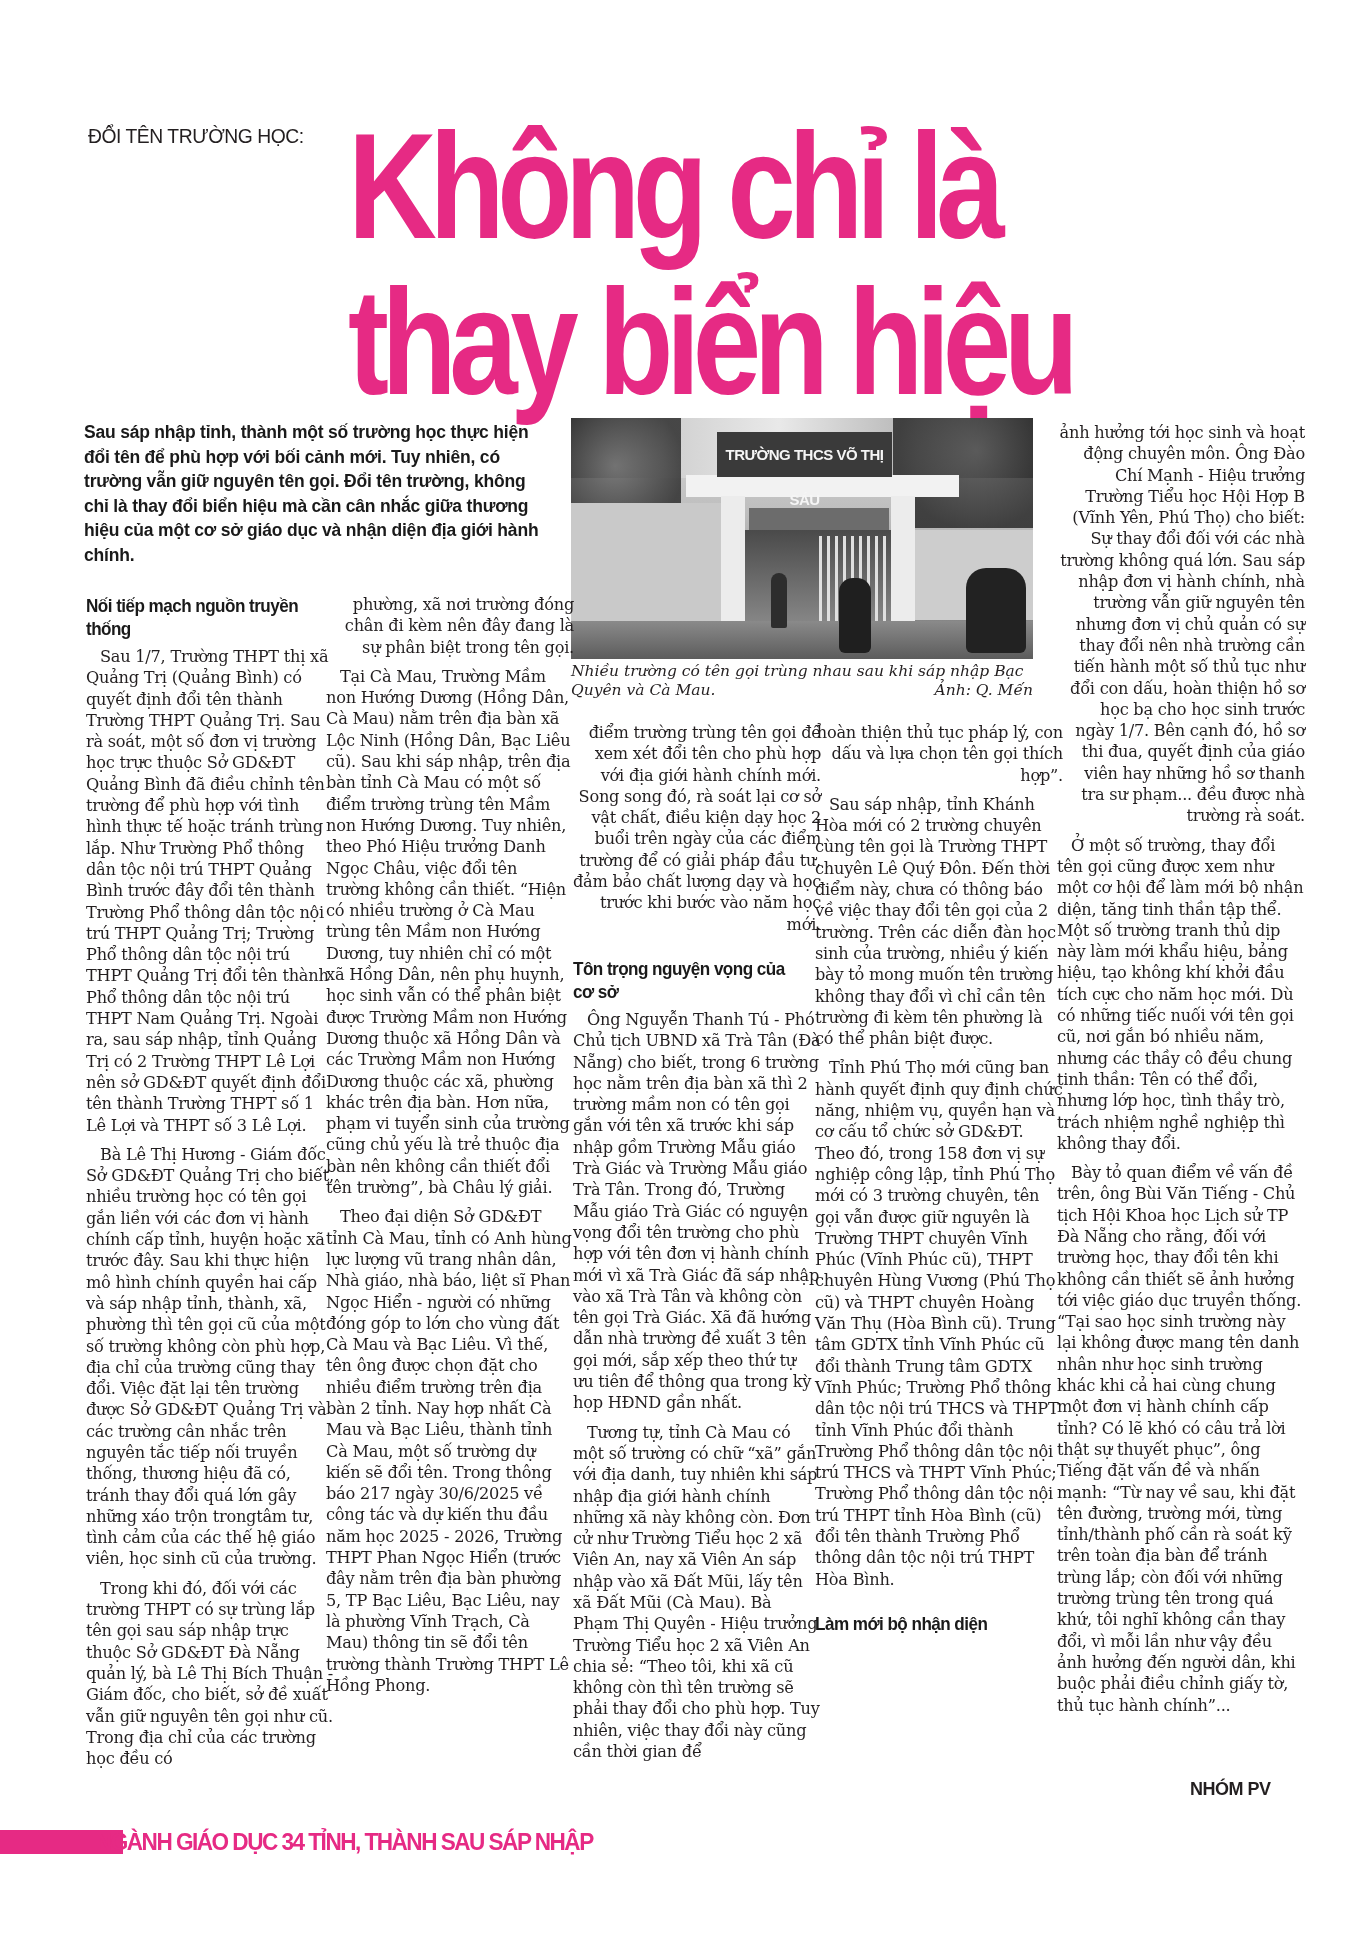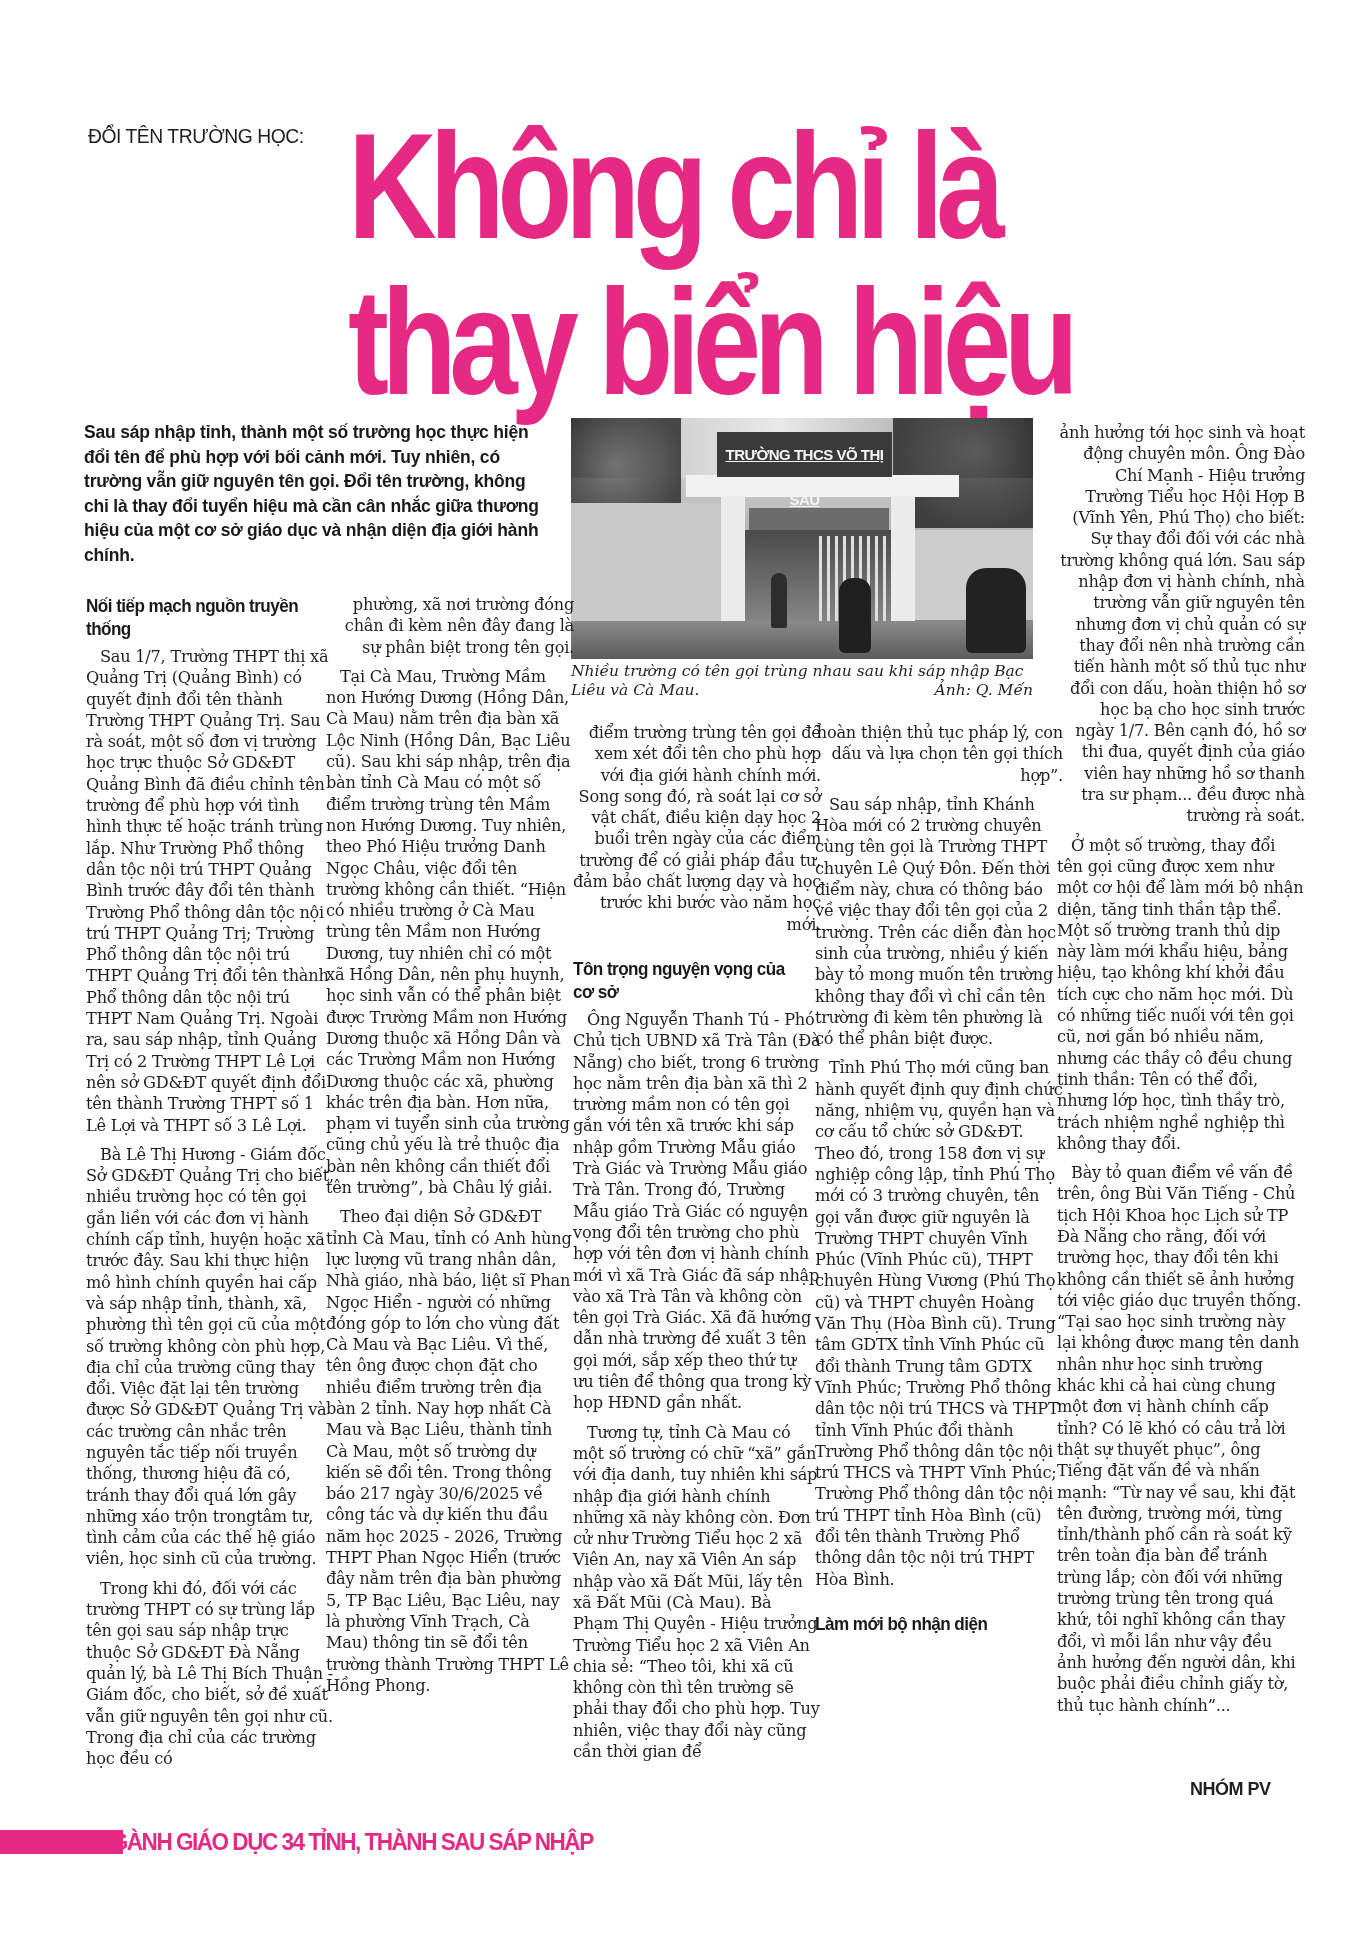--- a/index.html
+++ b/index.html
@@ -14,21 +14,21 @@
   .sapo { position: absolute; left: 84px; top: 420px; width: 470px; margin: 0;
           font-family: "Liberation Sans", sans-serif; font-weight: 700; font-size: 17.5px; line-height: 24.5px;
           letter-spacing: -0.2px; color: #1a1a1a; }
   .photo { position: absolute; left: 571px; top: 418px; width: 462px; height: 241px; overflow: hidden;
            background: linear-gradient(180deg, #d8d8d8 0%, #bdbdbd 40%, #9a9a9a 70%, #707070 100%); }
   .photo .sky { position:absolute; left:0; top:0; width:100%; height:60px; background: linear-gradient(90deg,#5a5a5a 0%, #cfcfcf 20%, #e9e9e9 45%, #b5b5b5 75%, #3f3f3f 100%); }
   .photo .trees-l { position:absolute; left:0; top:0; width:110px; height:120px; background: radial-gradient(circle at 40% 40%, #6d6d6d, #2e2e2e 70%); opacity:.85; }
   .photo .trees-r { position:absolute; right:0; top:0; width:140px; height:110px; background: radial-gradient(circle at 60% 30%, #555, #2a2a2a 70%); opacity:.85; }
   .photo .gate-roof { position:absolute; left:115px; top:57px; width:273px; height:22px; background:#f2f2f2; }
   .photo .sign { position:absolute; left:146px; top:14px; width:175px; height:45px; background:#3a3a3a; color:#f5f5f5;
-                 font-family:"Liberation Sans", sans-serif; font-weight:700; font-size:15px; text-align:center; line-height:45px; letter-spacing:-0.5px;text-decoration:underline; }
+                 font-family:"Liberation Sans", sans-serif; font-weight:700; font-size:15px; text-align:center; line-height:45px; letter-spacing:-0.5px; }
   .photo .pillar-l { position:absolute; left:150px; top:78px; width:24px; height:140px; background:#ececec; }
   .photo .pillar-r { position:absolute; left:320px; top:78px; width:24px; height:140px; background:#ececec; }
   .photo .banner { position:absolute; left:178px; top:90px; width:140px; height:22px; background:#6c6c6c; }
   .photo .opening { position:absolute; left:174px; top:112px; width:146px; height:106px; background: linear-gradient(180deg,#4a4a4a,#8f8f8f); }
   .photo .gate-bars { position:absolute; left:248px; top:118px; width:72px; height:95px;
                       background: repeating-linear-gradient(90deg,#e0e0e0 0 3px, transparent 3px 8px); }
   .photo .wall-l { position:absolute; left:0; top:85px; width:150px; height:120px; background:#c9c9c9; }
   .photo .wall-r { position:absolute; left:344px; top:112px; width:118px; height:90px; background:#cdcdcd; }
   .photo .ground { position:absolute; left:0; bottom:0; width:100%; height:38px; background: linear-gradient(180deg,#8a8a8a,#5c5c5c); }
   .photo .person { position:absolute; left:200px; top:155px; width:16px; height:55px; background:#2d2d2d; border-radius:8px 8px 2px 2px; }
@@ -59,42 +59,42 @@
 </head>
 <body>
 
 <div class="kicker">ĐỔI TÊN TRƯỜNG HỌC:</div>
 
 <h1 class="headline">
   <span>Không chỉ là</span>
   <span>thay biển hiệu</span>
 </h1>
 
-<p class="sapo">Sau sáp nhập tỉnh, thành một số trường học thực hiện đổi tên để phù hợp với bối cảnh mới. Tuy nhiên, có trường vẫn giữ nguyên tên gọi. Đổi tên trường, không chỉ là thay đổi tuyển hiệu mà cần cân nhắc giữa thương hiệu của một cơ sở giáo dục và nhận diện địa giới hành chính.</p>
+<p class="sapo">Sau sáp nhập tỉnh, thành một số trường học thực hiện đổi tên để phù hợp với bối cảnh mới. Tuy nhiên, có trường vẫn giữ nguyên tên gọi. Đổi tên trường, không chỉ là thay đổi biển hiệu mà cần cân nhắc giữa thương hiệu của một cơ sở giáo dục và nhận diện địa giới hành chính.</p>
 
 <div class="photo">
   <div class="sky"></div>
   <div class="trees-l"></div>
   <div class="trees-r"></div>
   <div class="wall-l"></div>
   <div class="wall-r"></div>
   <div class="gate-roof"></div>
   <div class="sign">TRƯỜNG THCS VÕ THỊ SÁU</div>
   <div class="pillar-l"></div>
   <div class="pillar-r"></div>
   <div class="banner"></div>
   <div class="opening"></div>
   <div class="gate-bars"></div>
   <div class="ground"></div>
   <div class="person"></div>
   <div class="bike1"></div>
   <div class="bike2"></div>
 </div>
 <p class="caption">
-  <span>Nhiều trường có tên gọi trùng nhau sau khi sáp nhập Bạc Liêu và Cà Mau.</span>
+  <span>Nhiều trường có tên gọi trùng nhau sau khi sáp nhập Bạc Quyên và Cà Mau.</span>
   <span class="credit">Ảnh: Q. Mến</span>
 </p>
 
 <div class="col c1">
   <h2>Nối tiếp mạch nguồn truyền thống</h2>
   <p>Sau 1/7, Trường THPT thị xã Quảng Trị (Quảng Bình) có quyết định đổi tên thành Trường THPT Quảng Trị. Sau rà soát, một số đơn vị trường học trực thuộc Sở GD&amp;ĐT Quảng Bình đã điều chỉnh tên trường để phù hợp với tình hình thực tế hoặc tránh trùng lắp. Như Trường Phổ thông dân tộc nội trú THPT Quảng Bình trước đây đổi tên thành Trường Phổ thông dân tộc nội trú THPT Quảng Trị; Trường Phổ thông dân tộc nội trú THPT Quảng Trị đổi tên thành Phổ thông dân tộc nội trú THPT Nam Quảng Trị. Ngoài ra, sau sáp nhập, tỉnh Quảng Trị có 2 Trường THPT Lê Lợi nên sở GD&amp;ĐT quyết định đổi tên thành Trường THPT số 1 Lê Lợi và THPT số 3 Lê Lợi.</p>
   <p>Bà Lê Thị Hương - Giám đốc Sở GD&amp;ĐT Quảng Trị cho biết, nhiều trường học có tên gọi gắn liền với các đơn vị hành chính cấp tỉnh, huyện hoặc xã trước đây. Sau khi thực hiện mô hình chính quyền hai cấp và sáp nhập tỉnh, thành, xã, phường thì tên gọi cũ của một số trường không còn phù hợp, địa chỉ của trường cũng thay đổi. Việc đặt lại tên trường được Sở GD&amp;ĐT Quảng Trị và các trường cân nhắc trên nguyên tắc tiếp nối truyền thống, thương hiệu đã có, tránh thay đổi quá lớn gây những xáo trộn trongtâm tư, tình cảm của các thế hệ giáo viên, học sinh cũ của trường.</p>
   <p>Trong khi đó, đối với các trường THPT có sự trùng lắp tên gọi sau sáp nhập trực thuộc Sở GD&amp;ĐT Đà Nẵng quản lý, bà Lê Thị Bích Thuận - Giám đốc, cho biết, sở đề xuất vẫn giữ nguyên tên gọi như cũ. Trong địa chỉ của các trường học đều có</p>
 </div>
 

